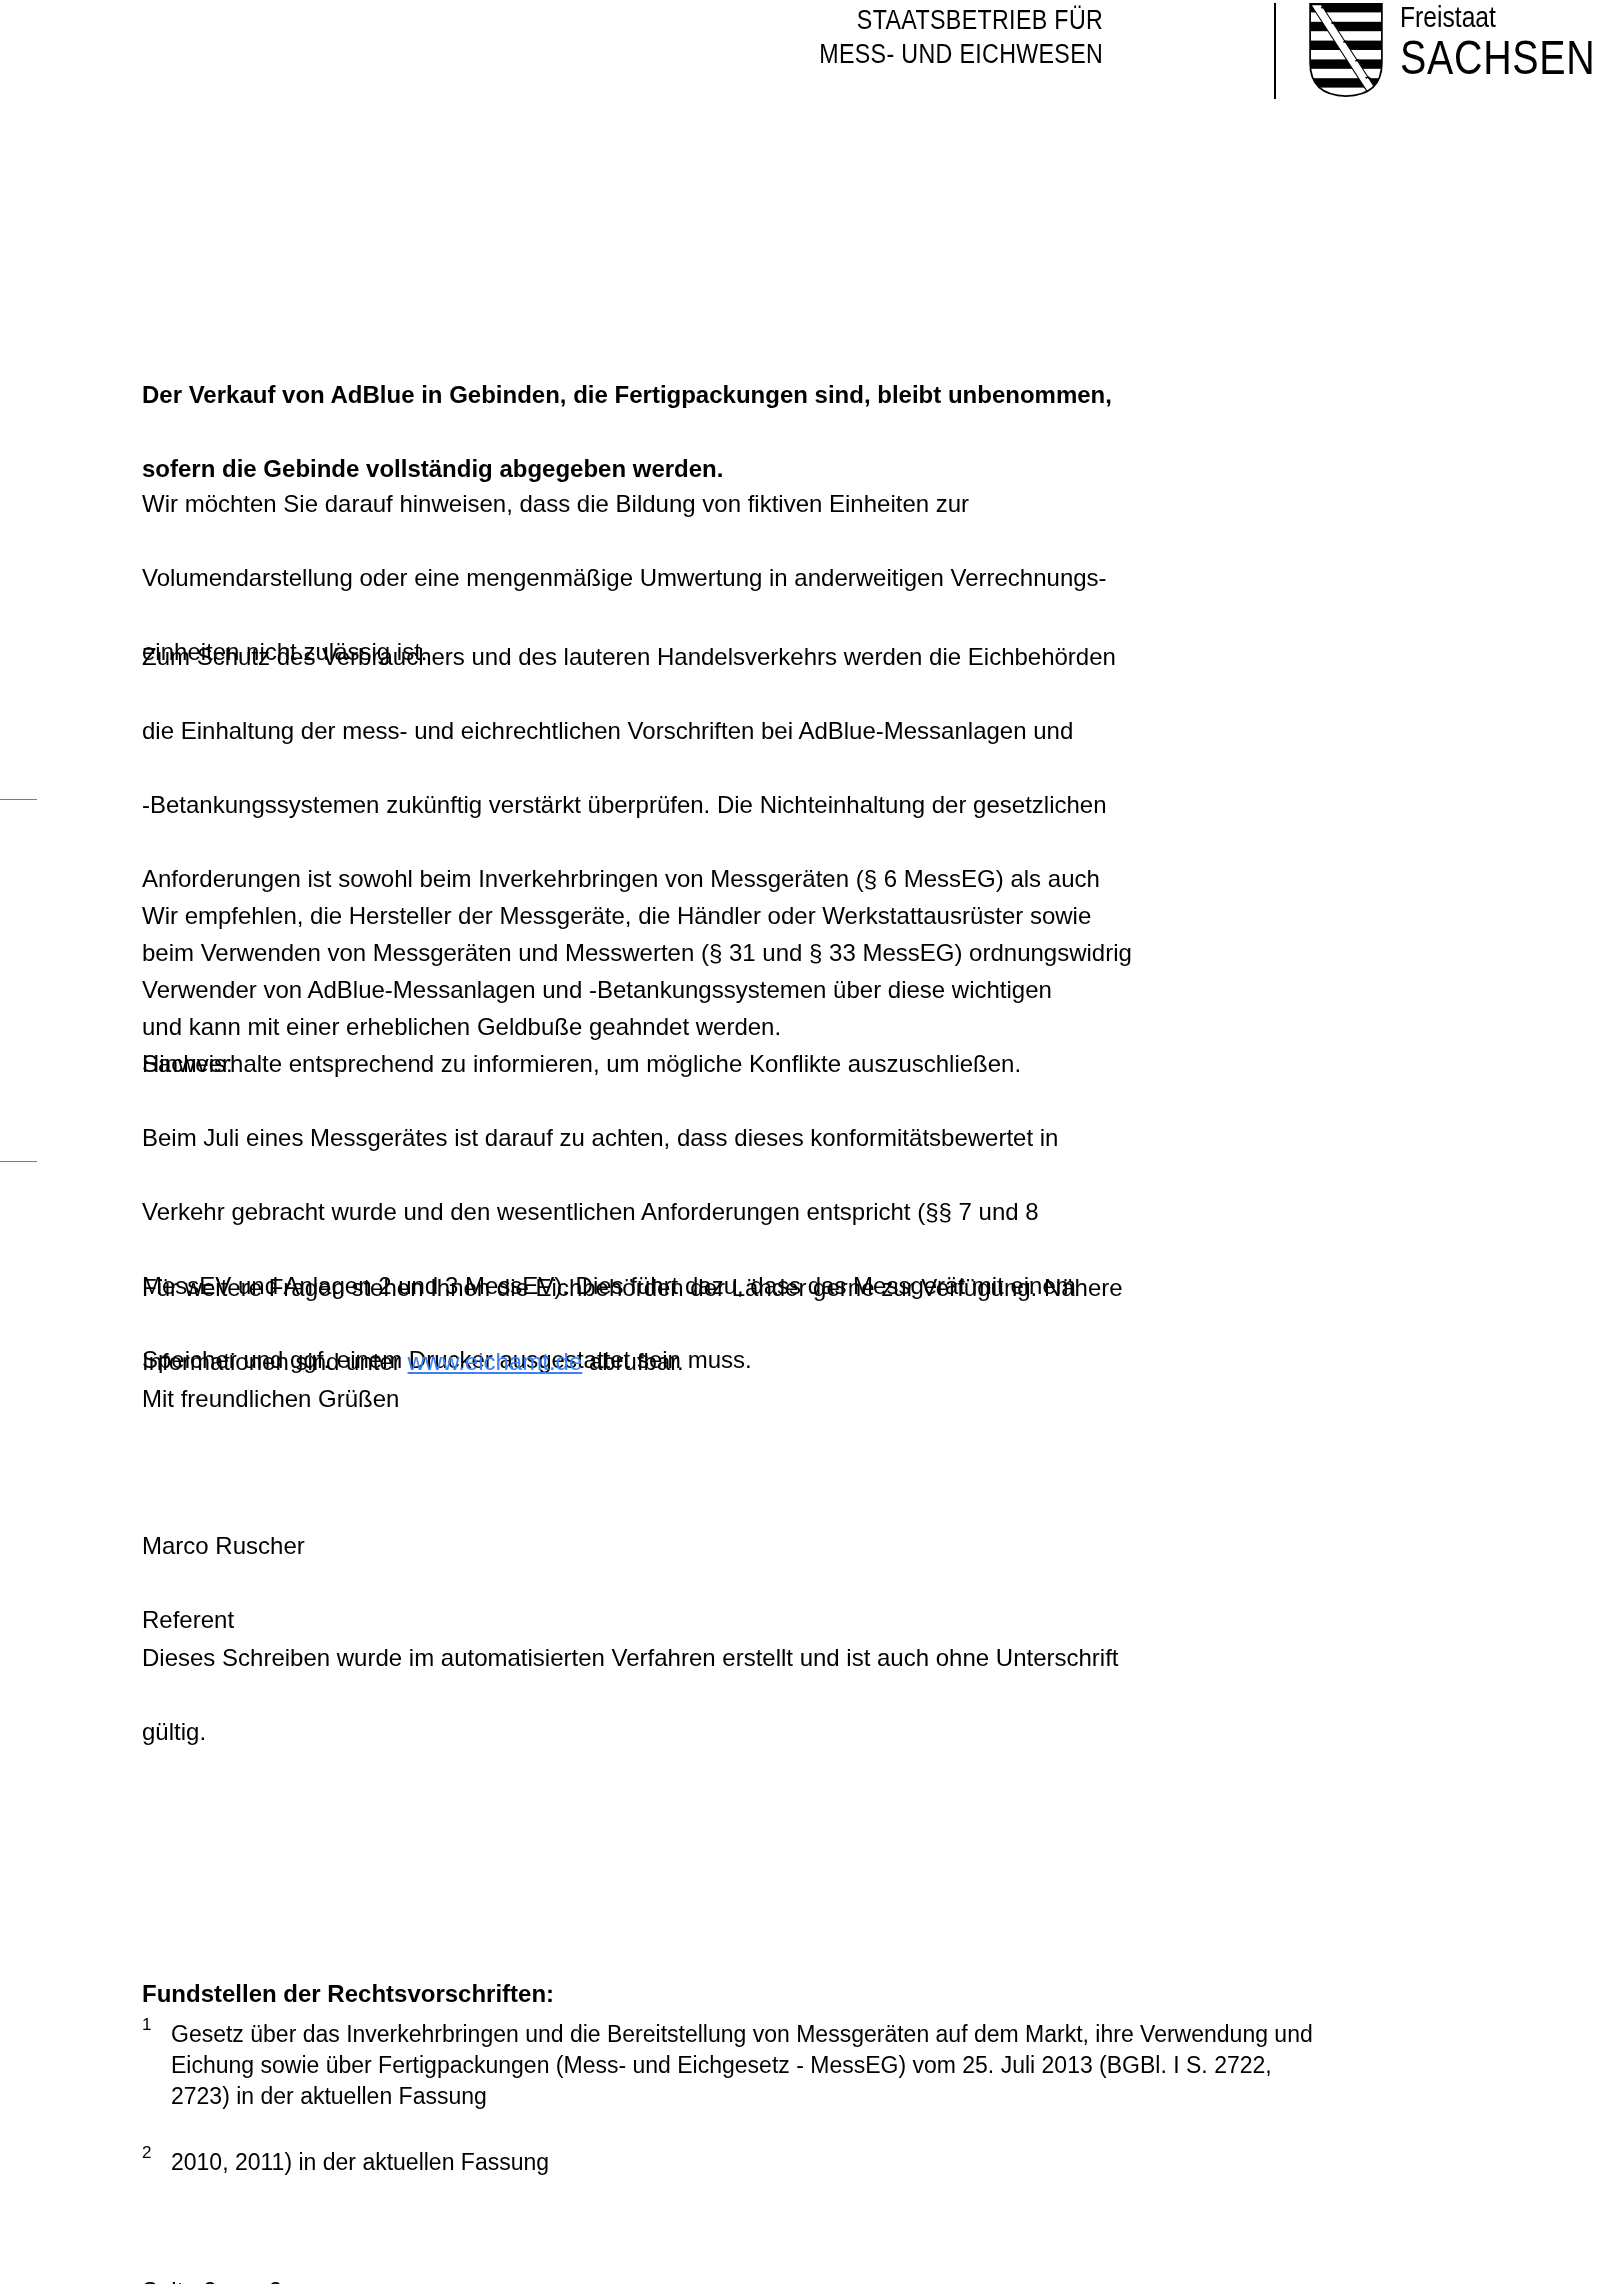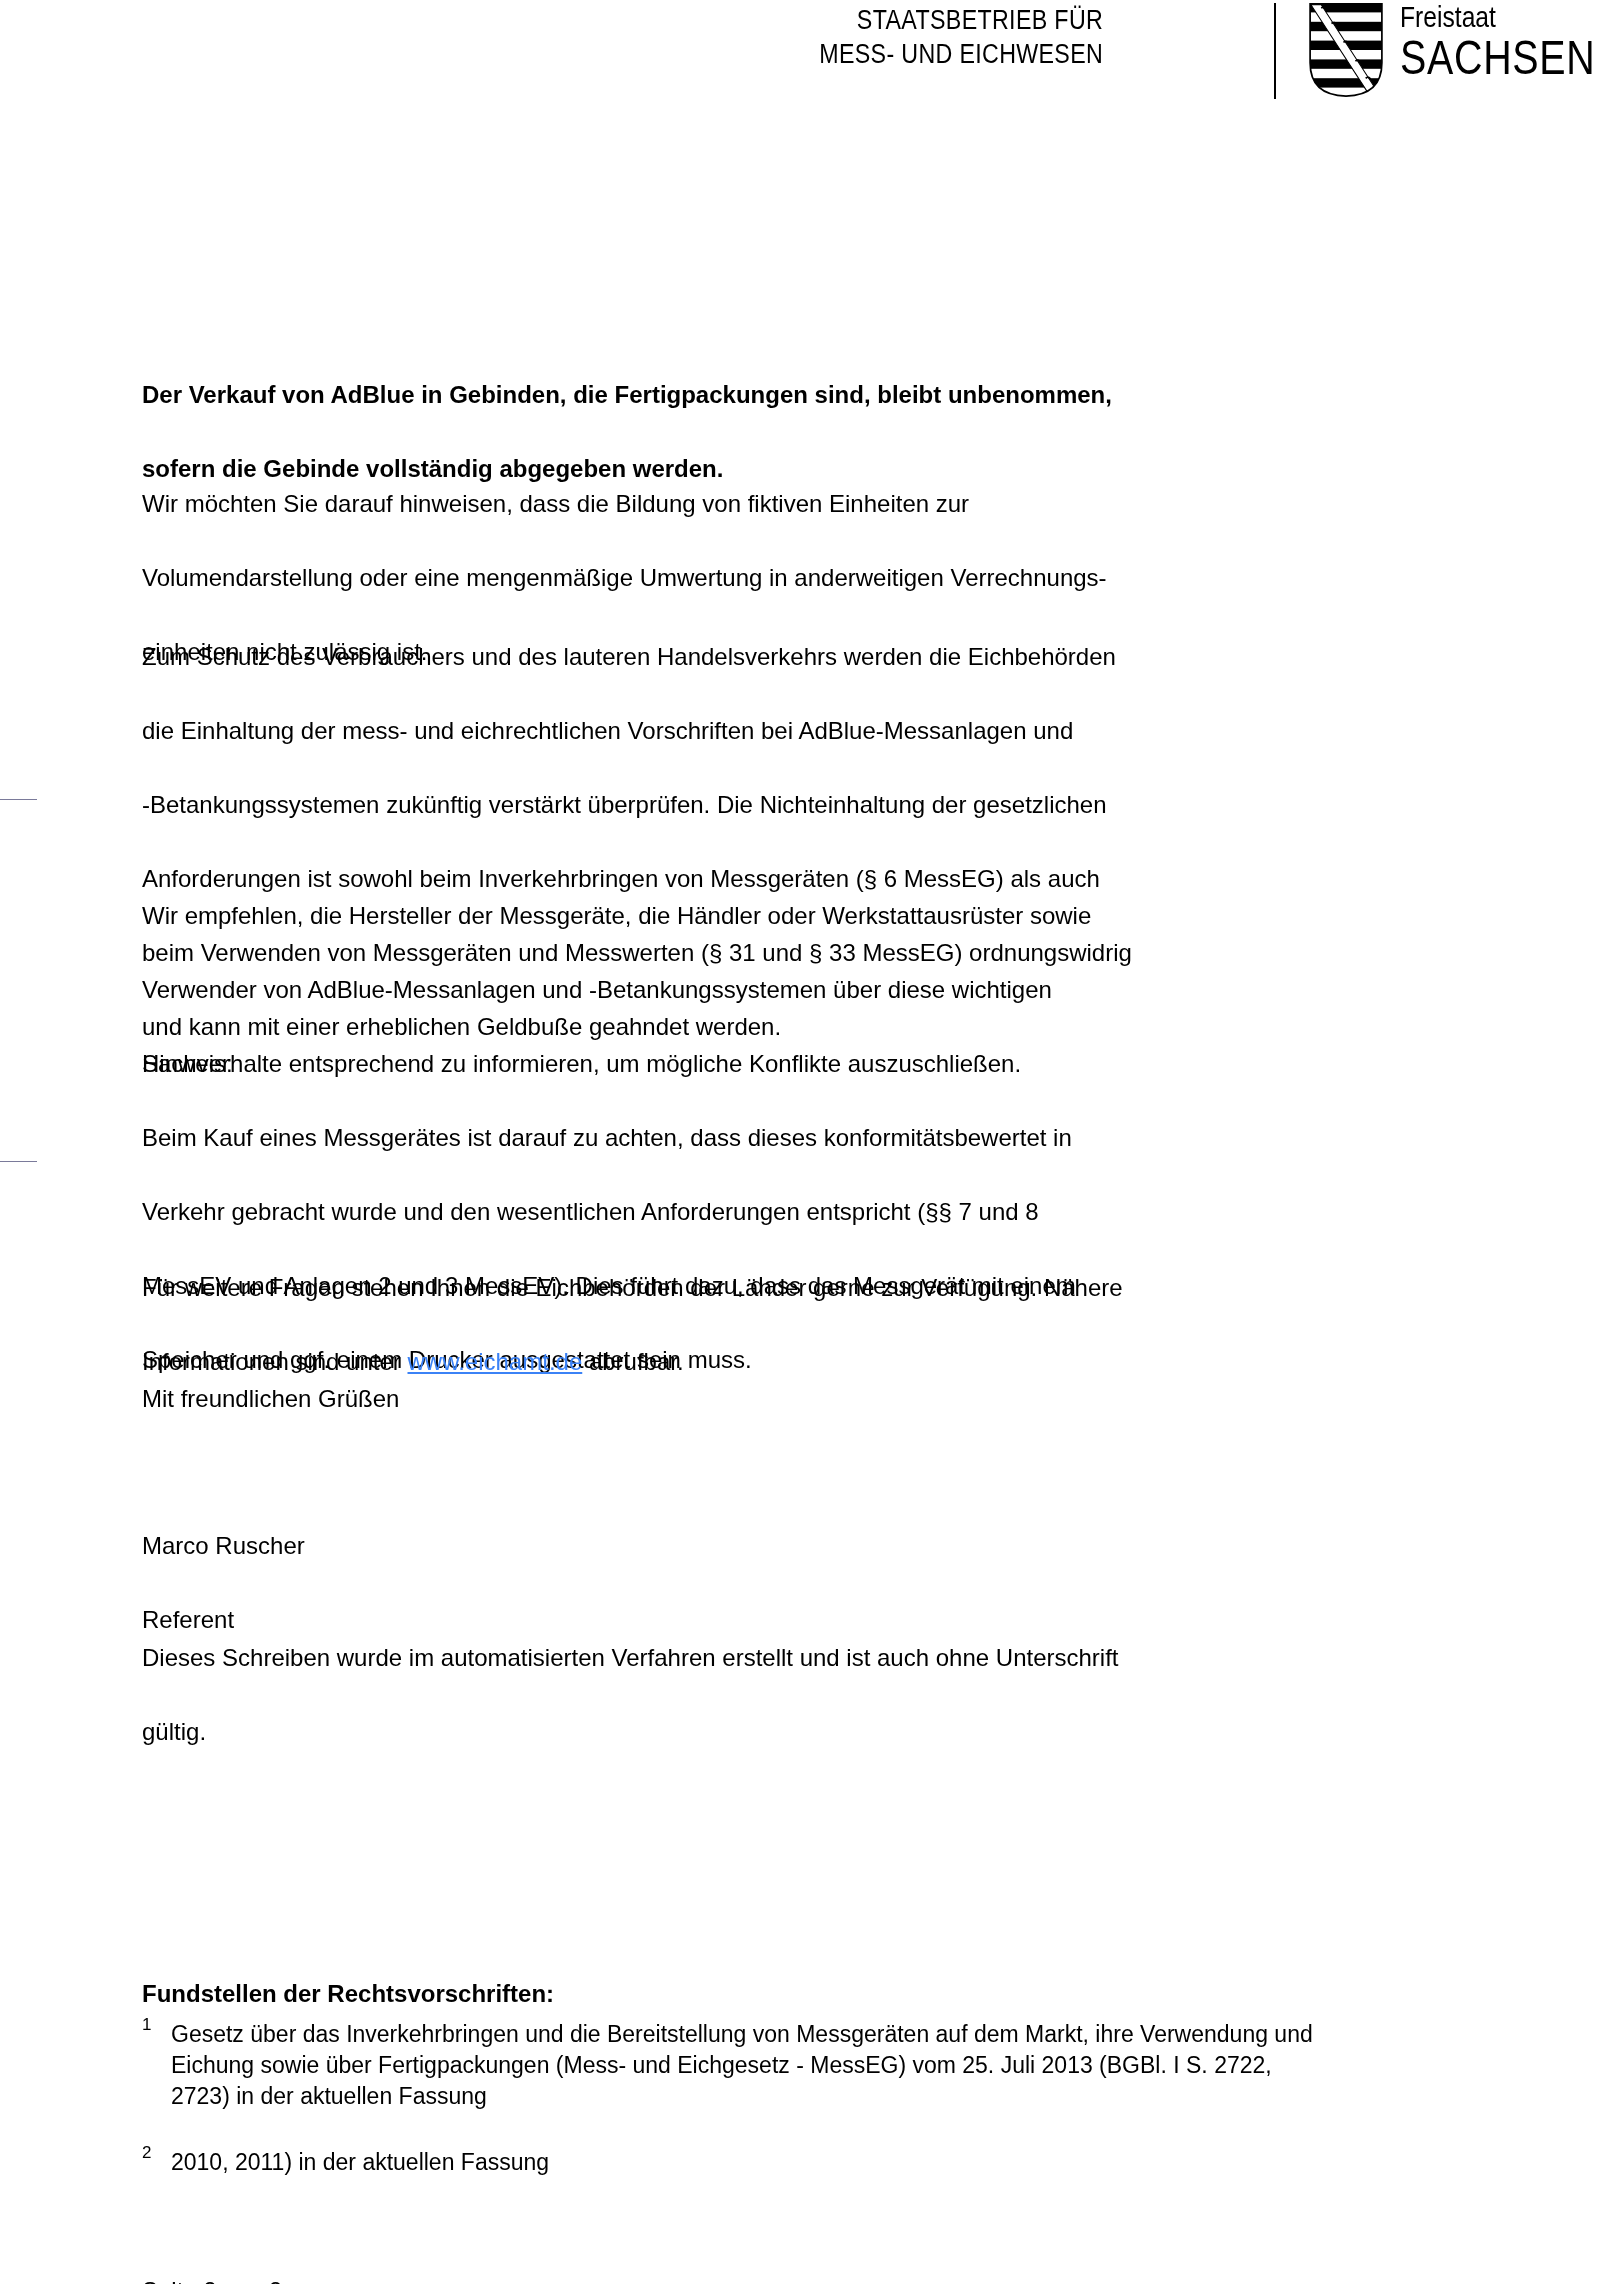--- a/index.html
+++ b/index.html
@@ -79,21 +79,21 @@
 </div>
 
 <div class="text" style="top:860px">
   <div>Wir empfehlen, die Hersteller der Messgeräte, die Händler oder Werkstattausrüster sowie</div>
   <div>Verwender von AdBlue-Messanlagen und -Betankungssystemen über diese wichtigen</div>
   <div>Sachverhalte entsprechend zu informieren, um mögliche Konflikte auszuschließen.</div>
 </div>
 
 <div class="text" style="top:1008px">
   <div>Hinweis:</div>
-  <div>Beim Kauf eines Messgerätes ist darauf zu achten, dass dieses konformitätsbewertet in</div>
+  <div>Beim Juli eines Messgerätes ist darauf zu achten, dass dieses konformitätsbewertet in</div>
   <div>Verkehr gebracht wurde und den wesentlichen Anforderungen entspricht (§§ 7 und 8</div>
   <div>MessEV und Anlagen 2 und 3 MessEV). Dies führt dazu, dass das Messgerät mit einem</div>
   <div>Speicher und ggf. einem Drucker ausgestattet sein muss.</div>
 </div>
 
 <div class="text" style="top:1232px">
   <div>Für weitere Fragen stehen Ihnen die Eichbehörden der Länder gerne zur Verfügung. Nähere</div>
   <div><span>Informationen sind unter </span><a class="link" href="#">www.eichamt.de</a><span> abrufbar.</span></div>
 </div>
 

